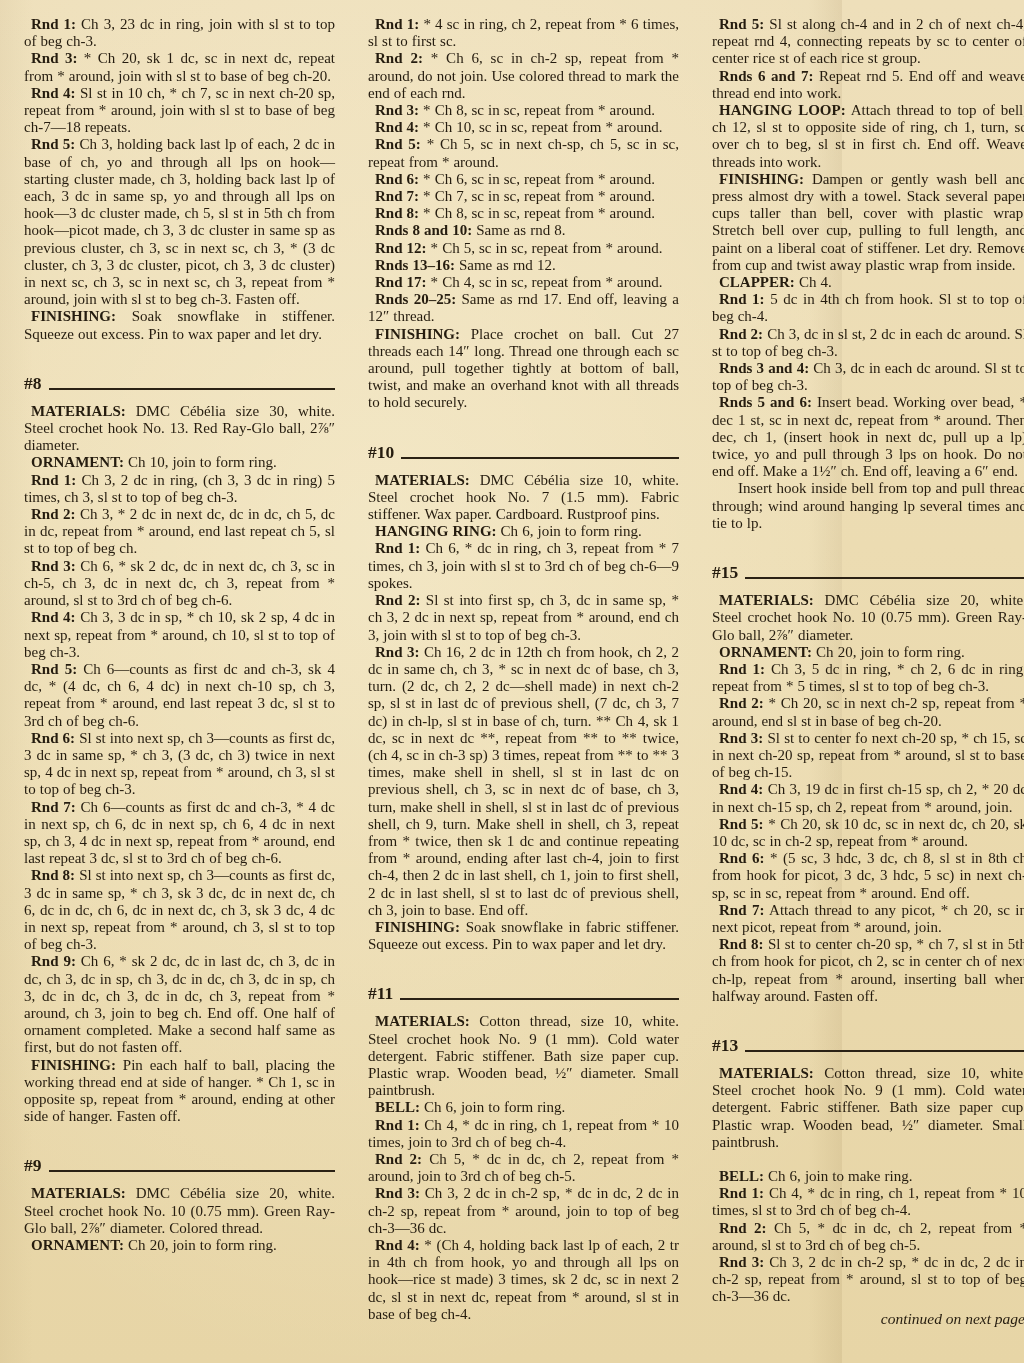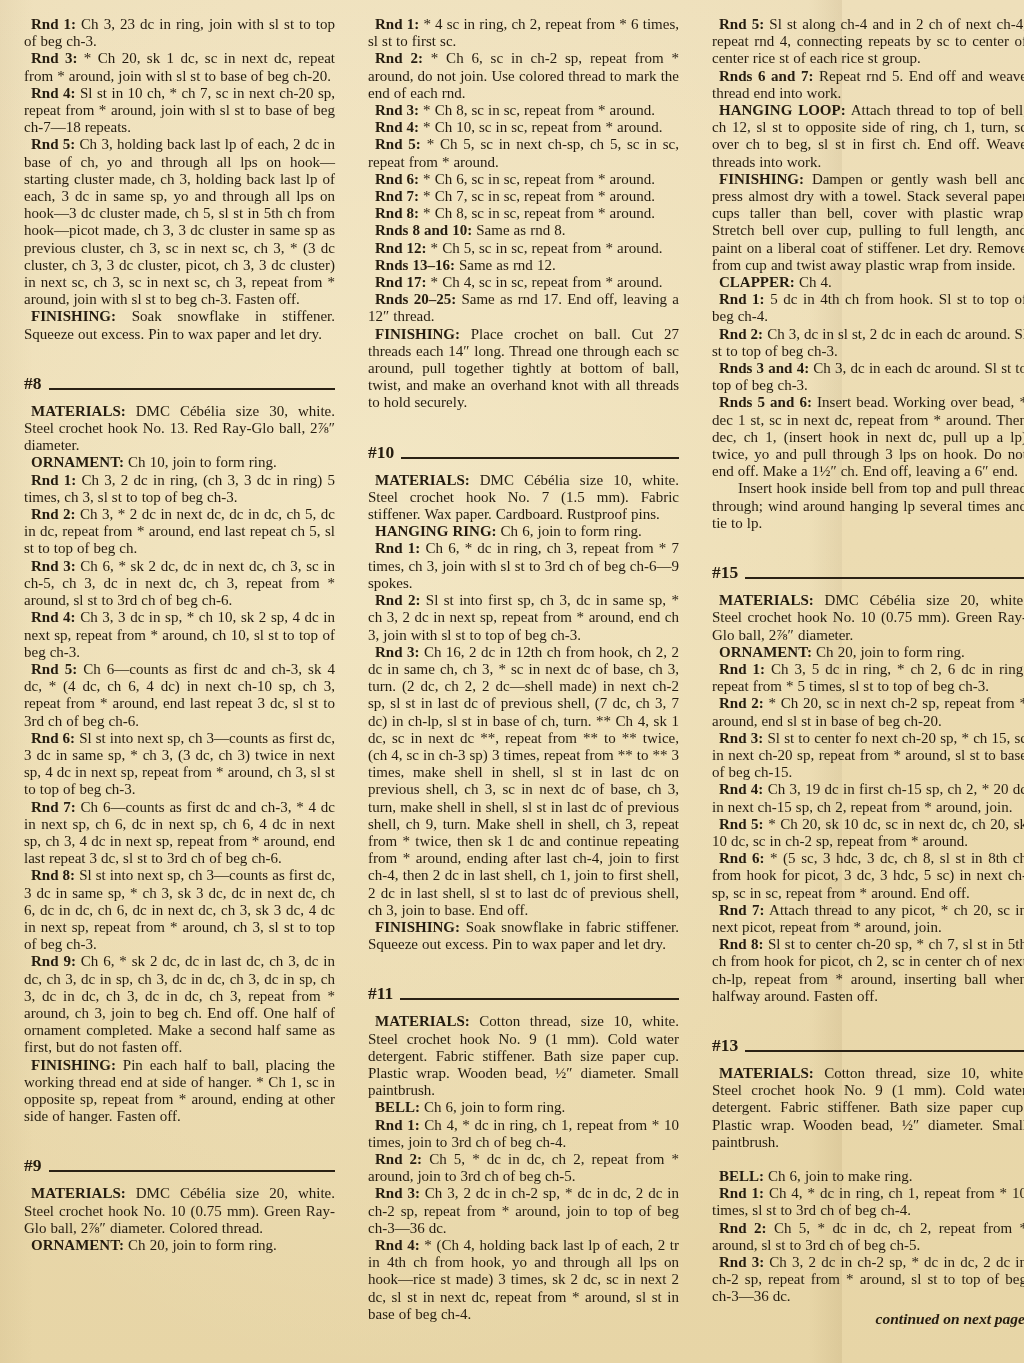--- a/index.html
+++ b/index.html
@@ -57,21 +57,21 @@
     flex: 1;
     border-bottom: 2.5px solid #2a2114;
     margin-left: 7px;
     margin-bottom: 2px;
   }
   .gap { height: 17px; }
   p.note {
     margin: 4px 2px 0 0;
     text-align: right;
     font-style: italic;
-    font-weight: 700;
+    font-weight: 400;
     font-size: 15.5px;
   }
 </style>
 </head>
 <body>
 
 <div class="page">
   <div class="columns">
       <div class="col">
         <p class="para"><b class="lead">Rnd 1:</b> Ch 3, 23 dc in ring, join with sl st to top of beg ch-3.</p>

